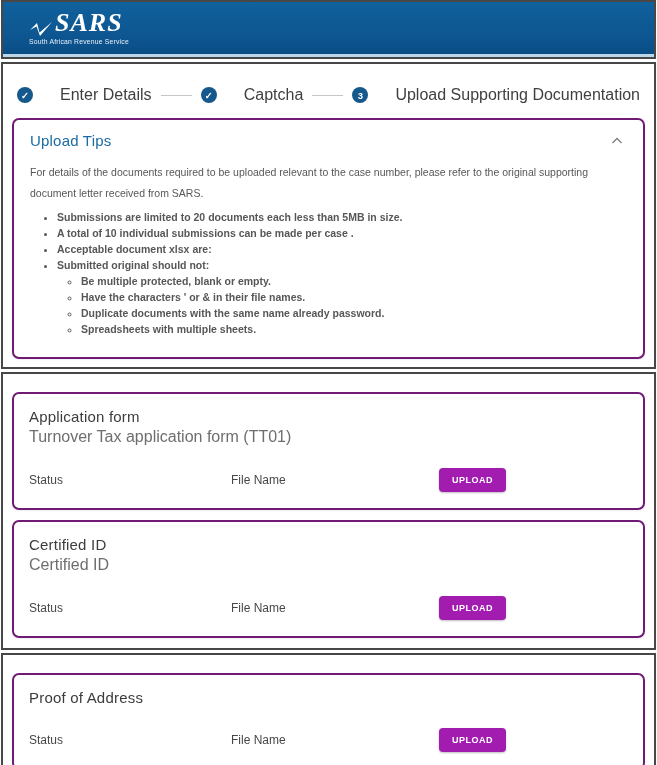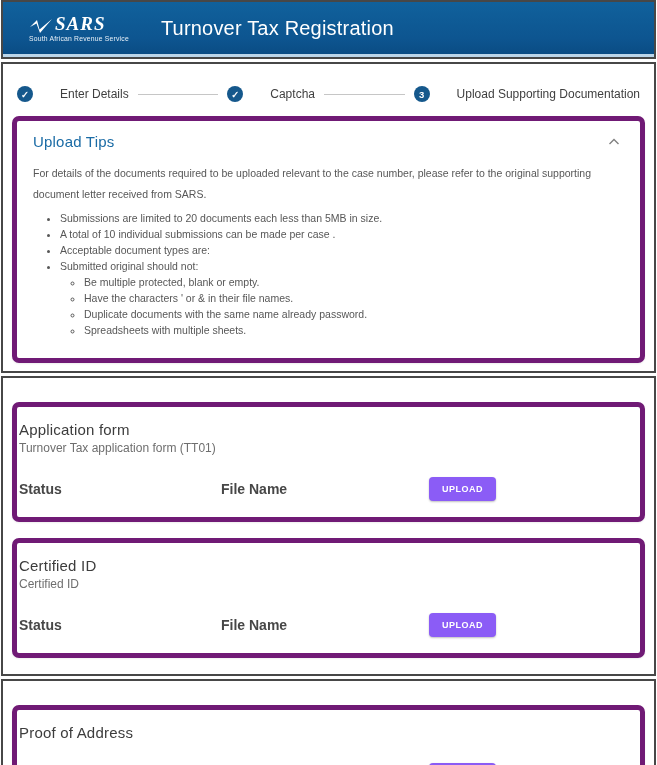--- a/index.html
+++ b/index.html
@@ -20,73 +20,73 @@
     height:52px;
     background:linear-gradient(180deg,#10619c 0%, #0d5590 70%, #0a4c84 100%);
     border-bottom:3px solid #bcd6ea;
     display:flex;
     align-items:center;
     padding:0 0 0 26px;
   }
   .logo { display:flex; flex-direction:column; line-height:1; }
   .logo-top { display:flex; align-items:flex-end; gap:2px; }
   .logo-brand {
-    color:#ffffff; font-size:19px; font-weight:bold; font-style:italic;
+    color:#ffffff; font-size:26px; font-weight:bold; font-style:italic;
     letter-spacing:1px; font-family:"Liberation Serif", serif;
   }
   .logo-tagline { color:#e9f1f8; font-size:6.8px; margin-top:3px; letter-spacing:0.2px; }
   .app-title {
     color:#ffffff; font-size:20px; font-weight:500; margin-left:32px; letter-spacing:0.2px;
   }
   
   .stepper { display:flex; align-items:center; padding:22px 14px 6px 14px; }
   .step { display:flex; align-items:center; gap:6px; white-space:nowrap; }
   .step-circle {
     width:16px; height:16px; border-radius:50%;
     background:#15588c; color:#ffffff;
     font-size:9.5px; font-weight:bold;
     display:flex; align-items:center; justify-content:center;
     flex:none;
   }
-  .step-label { font-size:12px; color:#3f3f3f;padding-left:21px; }
+  .step-label { font-size:16px; color:#3f3f3f;padding-left:21px; }
   .step-line { flex:1 1 auto; height:1px; background:#c6c6c6; margin:0 9px; }
   
   .card {
-    border:5px solid #701a75;
+    border:2px solid #701a75;
     border-radius:7px;
     background:#fff;
     box-shadow:0 1px 2px rgba(0,0,0,0.07);
     margin:8px 9px;
     padding:10px 16px 14px 16px;
   }
   .tips-card { padding:12px 16px 18px 16px; }
   .tips-title-row { display:flex; justify-content:space-between; align-items:center; }
   .tips-title { color:#1a6ba5; font-size:15px; font-weight:500; letter-spacing:0.2px; }
   .collapse-btn {
     background:none; border:none; padding:2px 4px; cursor:pointer; line-height:0;
   }
   .tips-intro { font-size:10.5px; color:#575757; margin:13px 0 7px 0; line-height:21px; }
   ul.tips-list { margin:2px 0 0 0; padding-left:27px; font-size:10.5px; color:#575757; }
-  ul.tips-list > li { margin:2.5px 0; line-height:13.5px; }
+  ul.tips-list > li { margin:2.5px 0; line-height:13.5px;font-weight:bold; }
   ul.tips-sublist { list-style:circle; margin:2px 0 0 0; padding-left:24px; }
   ul.tips-sublist > li { margin:2.5px 0; line-height:13.5px; }
   
-  .doc-card { padding:14px 16px 16px 2px; margin:16px 9px; }
+  .doc-card { padding:14px 16px 16px 15px; margin:10px 9px; }
   .doc-title { font-size:15px; color:#3c3c3c; font-weight:400; letter-spacing:0.2px; }
-  .doc-subtitle { font-size:12px; color:#6e6e6e; margin-top:3px; }
+  .doc-subtitle { font-size:16px; color:#6e6e6e; margin-top:3px; }
   .doc-row {
     display:grid;
     grid-template-columns:202px 208px auto;
     align-items:center;
     margin-top:22px;
   }
-  .doc-label { font-size:14px; color:#474747;font-weight:bold; }
+  .doc-label { font-size:12px; color:#474747; }
   .upload-btn {
     justify-self:start;
-    background:#8b5cf6; color:#ffffff;
+    background:#a21caf; color:#ffffff;
     border:none; border-radius:4px;
     font-family:"Liberation Sans", sans-serif;
     font-size:9px; font-weight:bold; letter-spacing:0.5px;
     padding:7px 13px; cursor:pointer;
     box-shadow:0 1px 2px rgba(0,0,0,0.25);
   }
   .spacer-top { height:8px; }
 </style>
 </head>
 <body>
@@ -97,21 +97,20 @@
       <div class="logo-top">
         <span style="line-height:0;">
           <svg width="24" height="15" viewBox="0 0 24 15">
             <path d="M1 9 L8 2 L10.5 11.5 L23 1 L11 15 L7.5 5.5 Z" fill="#ffffff"></path>
           </svg>
         </span>
         <span class="logo-brand">SARS</span>
       </div>
       <span class="logo-tagline">South African Revenue Service</span>
     </div>
-    <span class="app-title">Turnover Tax Registration</span>
   </div>
 </div>
 
 <div class="segment">
 
   <div class="stepper">
     <div class="step">
       <span class="step-circle">✓</span>
       <span class="step-label">Enter Details</span>
     </div>
@@ -138,21 +137,21 @@
     </div>
     <div class="tips-intro">For details of the documents required to be uploaded relevant to the case number, please refer to the original supporting document letter received from SARS.</div>
     <ul class="tips-list">
       <li>
         <span>Submissions are limited to 20 documents each less than 5MB in size.</span>
       </li>
       <li>
         <span>A total of 10 individual submissions can be made per case .</span>
       </li>
       <li>
-        <span>Acceptable document types are:</span>
+        <span>Acceptable document xlsx are:</span>
       </li>
       <li>
         <span>Submitted original should not:</span>
         <ul class="tips-sublist">
           <li>Be multiple protected, blank or empty.</li>
           <li>Have the characters ' or &amp; in their file names.</li>
           <li>Duplicate documents with the same name already password.</li>
           <li>Spreadsheets with multiple sheets.</li>
         </ul>
       </li>

